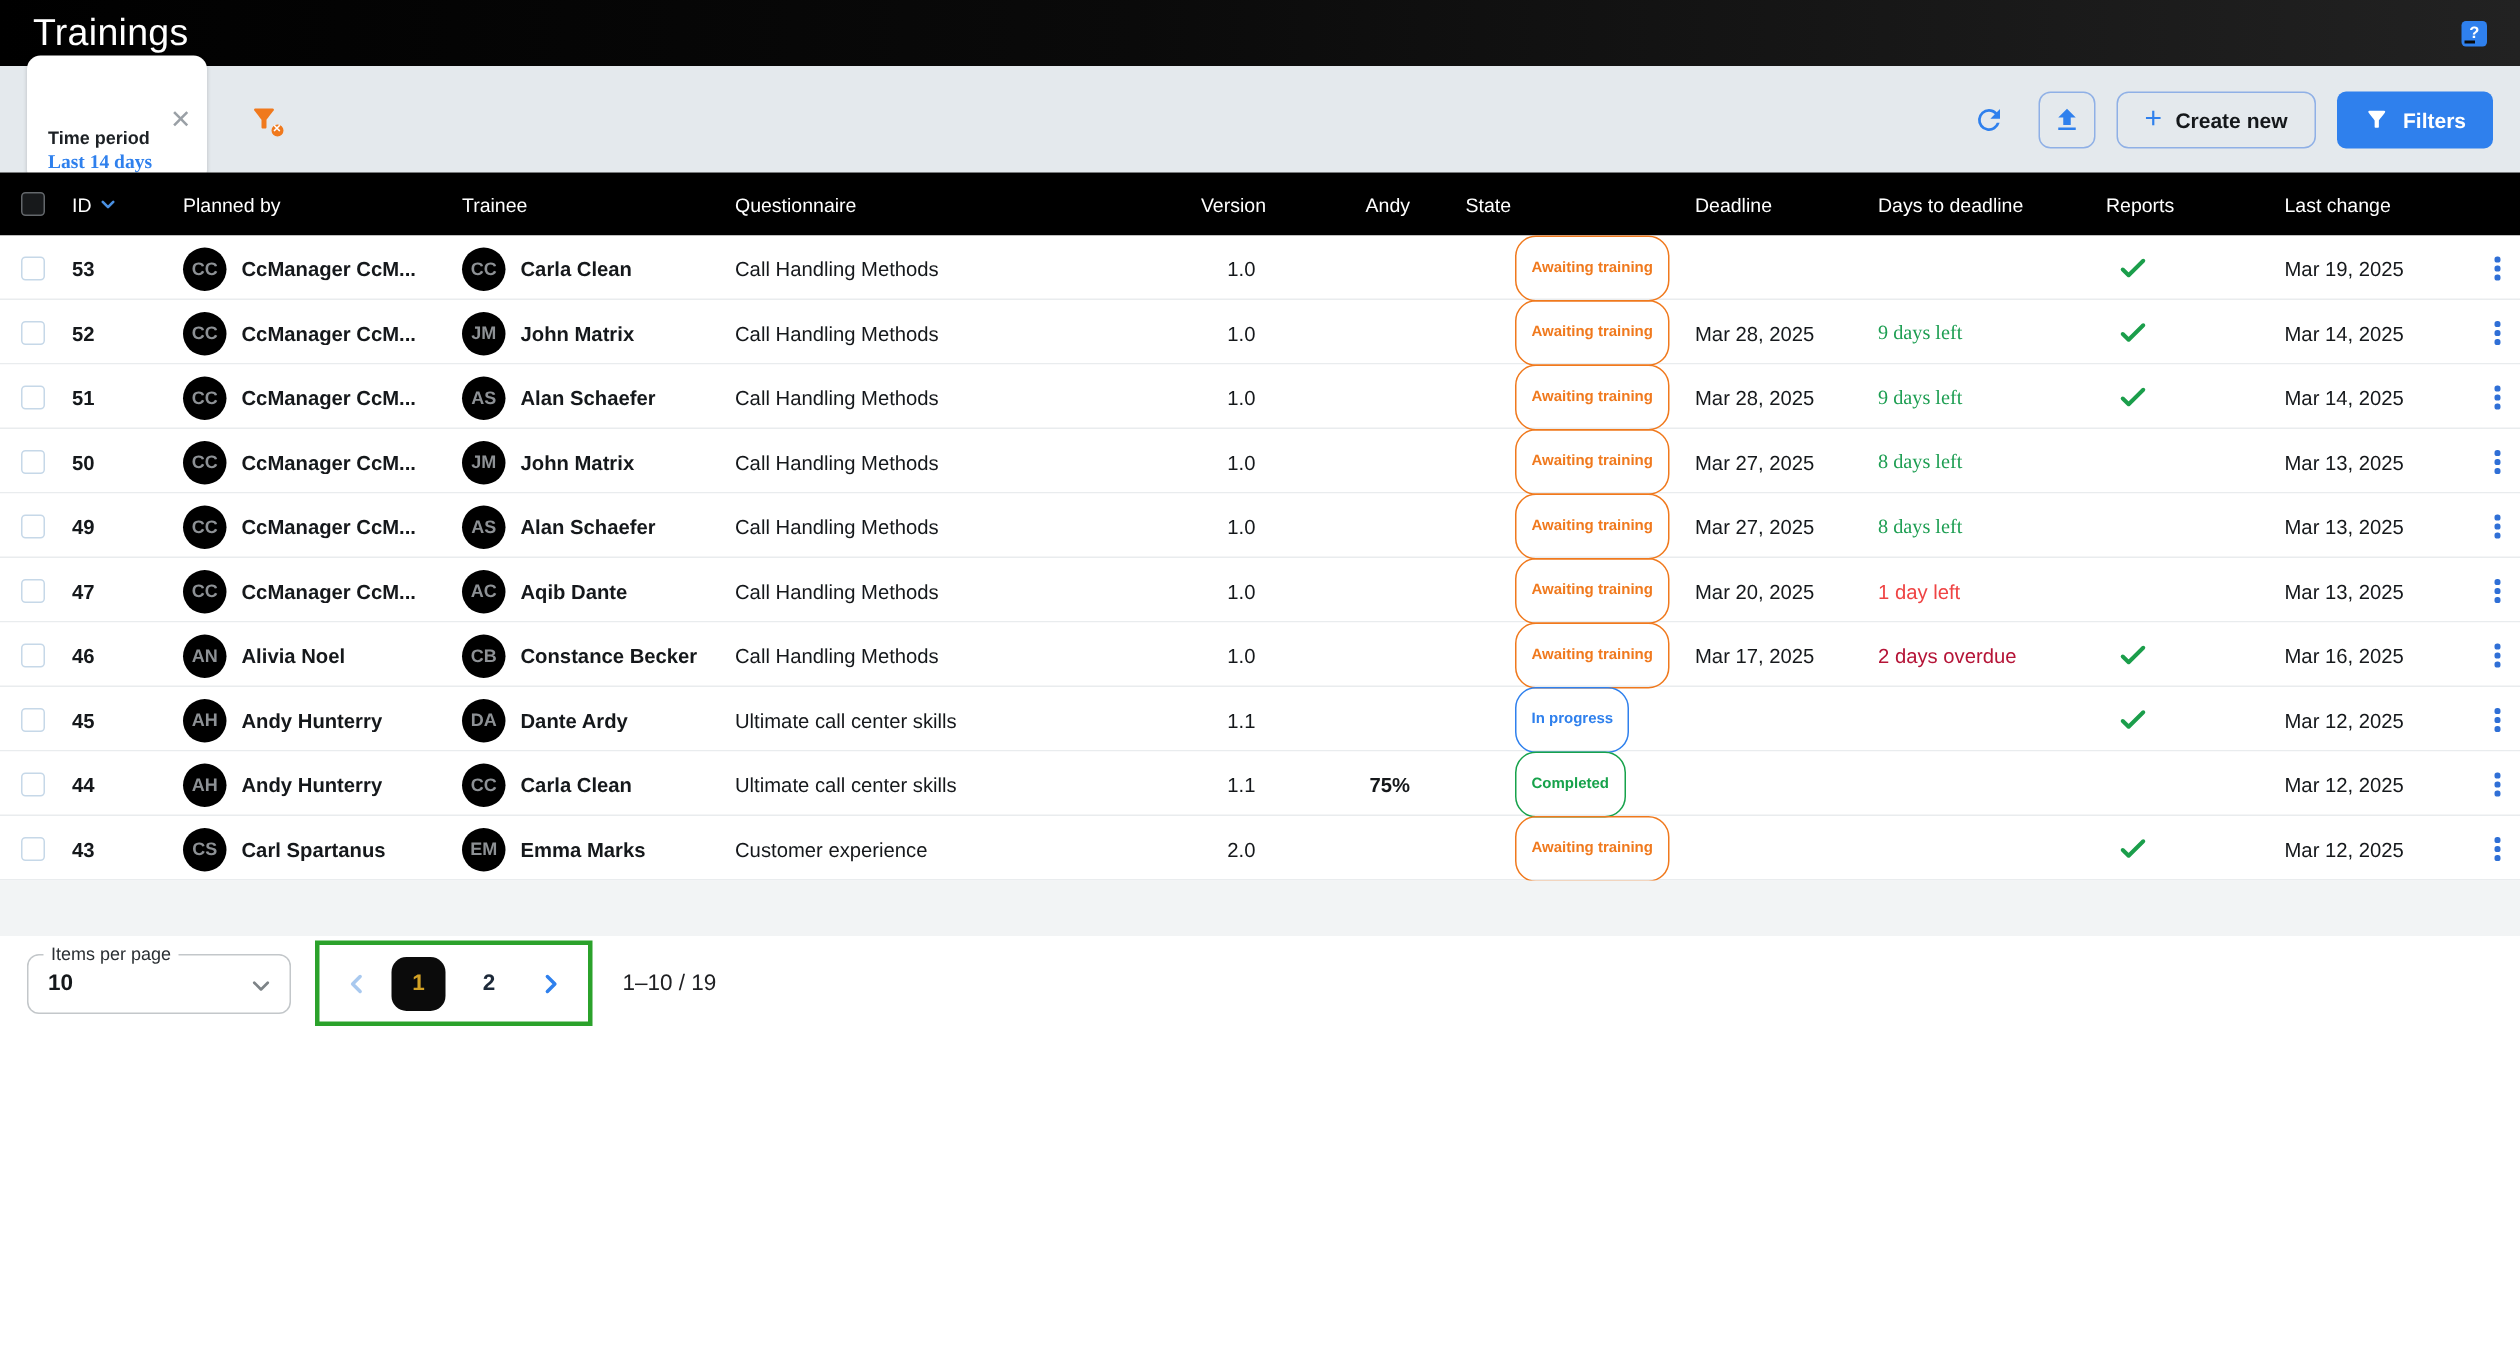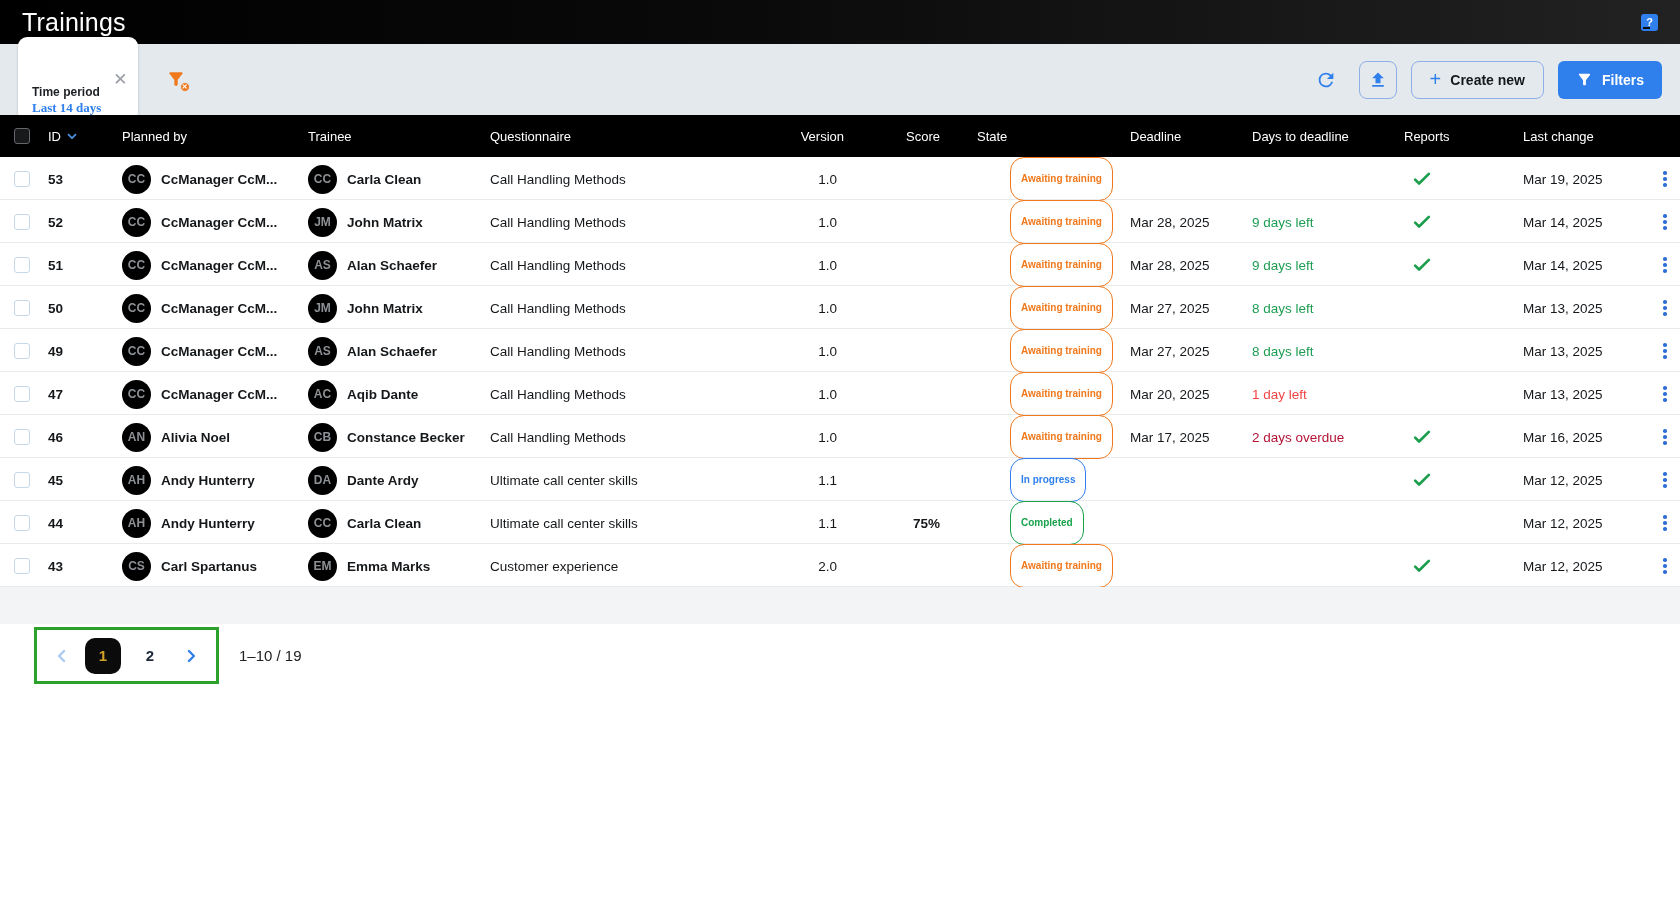--- a/index.html
+++ b/index.html
@@ -63,21 +63,21 @@
   .score-cell { font-weight:700; padding-right:37px; }
   .version-cell { padding-right:7px; }
   .badge { display:inline-block; padding:16px 10px; border:1.5px solid; border-radius:14px;
     font-size:10px; font-weight:700; line-height:1; white-space:nowrap; }
   .badge:empty { display:none; }
   .badge-orange { color:#f0791d; border-color:#f0791d; }
   .badge-blue { color:#2f80ed; border-color:#2f80ed; }
   .badge-green { color:#17a24b; border-color:#17a24b; }
   .deadline-cell { font-weight:500; color:#16191c; }
   .days-cell { font-weight:500; }
-  .days-green { color:#1d9e52; } .days-orange { color:#ef4444; } .days-red { color:#b51437; }
+  .days-green { color:#1d9e52;font-family:Liberation Serif, serif; } .days-orange { color:#ef4444; } .days-red { color:#b51437; }
   .kebab { display:flex; flex-direction:column; gap:2.5px; cursor:pointer; padding:4px; }
   .kebab i { width:3.5px; height:3.5px; border-radius:50%; background:#2f6fd6; }
 
   .filler { flex:1 1 auto; background:#f2f4f5; }
 
   
   .footer { height:63px; background:#fff; display:flex; align-items:center; padding:0 18px; flex:0 0 auto; }
   .ipp { position:relative; width:176px; height:40px; border:1.5px solid #c3c7ca; border-radius:8px;
     display:flex; align-items:center; cursor:pointer; background:#fff; }
   .ipp-label { position:absolute; top:-8px; left:10px; background:#fff; padding:0 5px;
@@ -148,21 +148,21 @@
     <div class="hcell">
       <span>ID</span>
       <svg width="14" height="14" viewBox="0 0 24 24">
         <path d="M6 9.5l6 6 6-6" fill="none" stroke="#4a90e2" stroke-width="3" stroke-linecap="round" stroke-linejoin="round"></path>
       </svg>
     </div>
     <div class="hcell">Planned by</div>
     <div class="hcell">Trainee</div>
     <div class="hcell">Questionnaire</div>
     <div class="hcell right">Version</div>
-    <div class="hcell right" style="padding-right:37px">Score</div>
+    <div class="hcell right" style="padding-right:37px">Andy</div>
     <div class="hcell">State</div>
     <div class="hcell">Deadline</div>
     <div class="hcell">Days to deadline</div>
     <div class="hcell">Reports</div>
     <div class="hcell">Last change</div>
     <div class="hcell"></div>
   </div>
 
   <div>
     <div class="grid trow">
@@ -514,20 +514,27 @@
             <i></i>
             <i></i>
           </span>
       </div>
     </div>
   </div>
 
   <div class="filler"></div>
 
   <div class="footer">
+    <div class="ipp">
+      <span class="ipp-label">Items per page</span>
+      <span class="ipp-value">10</span>
+      <svg class="ipp-chevron" width="18" height="18" viewBox="0 0 24 24">
+        <path d="M6 9.5l6 6 6-6" fill="none" stroke="#7d8387" stroke-width="2.4" stroke-linecap="round" stroke-linejoin="round"></path>
+      </svg>
+    </div>
     <div class="pagi">
       <button class="nav-btn">
         <svg width="20" height="20" viewBox="0 0 24 24">
           <path d="M14.5 6l-6 6 6 6" fill="none" stroke="#a9c9ef" stroke-width="2.8" stroke-linecap="round" stroke-linejoin="round"></path>
         </svg>
       </button>
       <span style="display:flex;gap:11px;">
           <button class="page-btn current">1</button>
           <button class="page-btn">2</button>
         </span>

